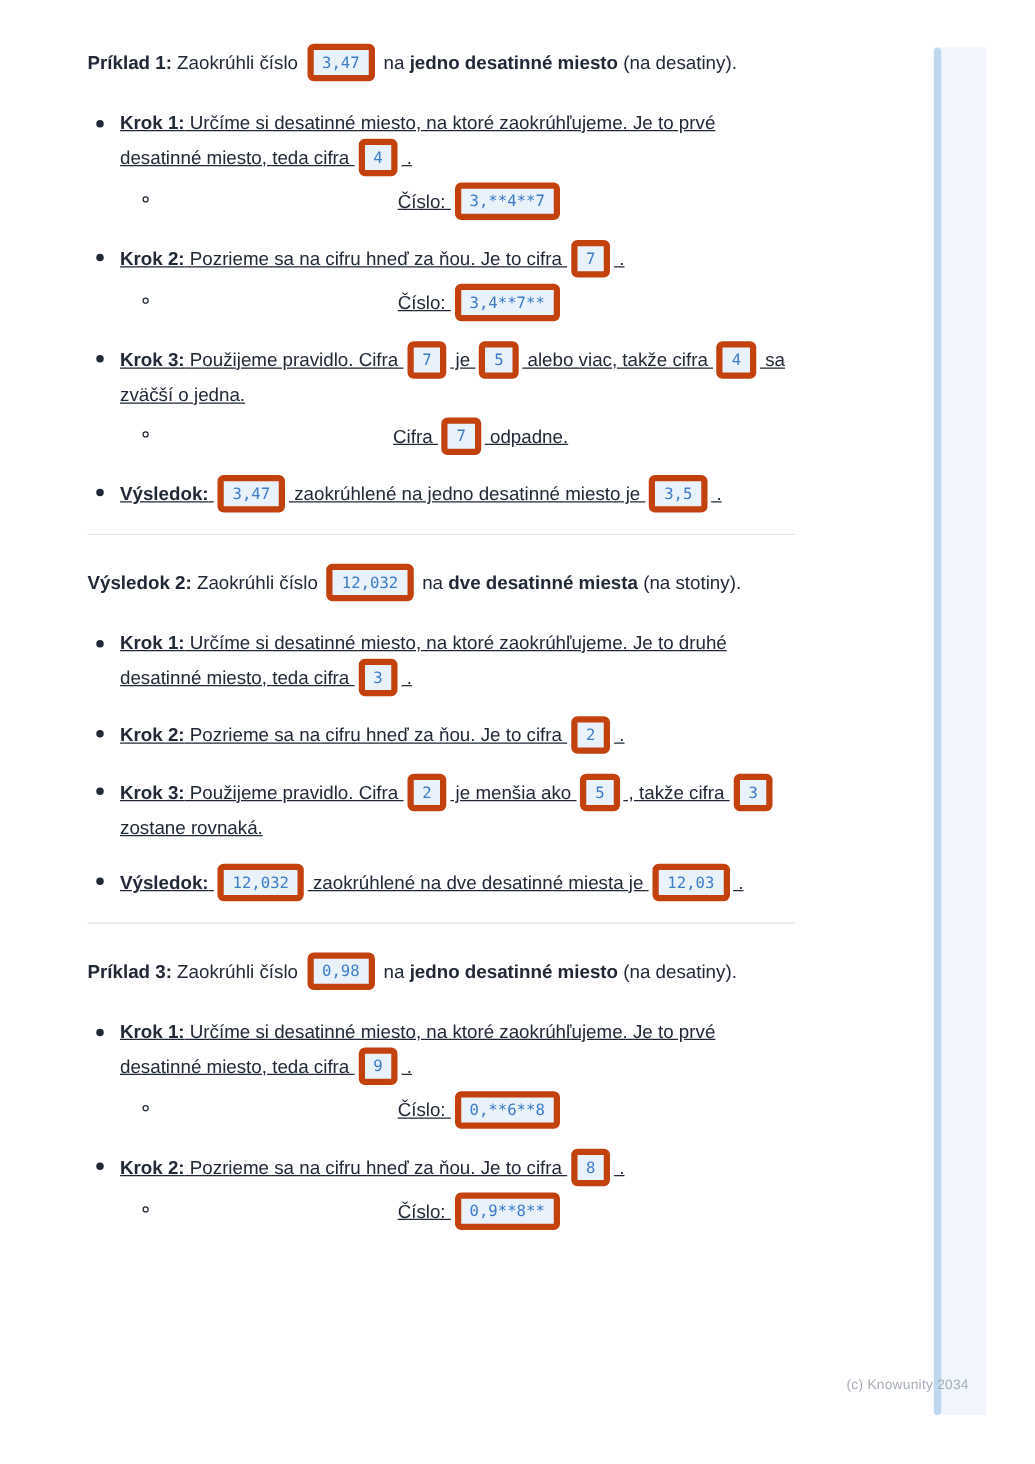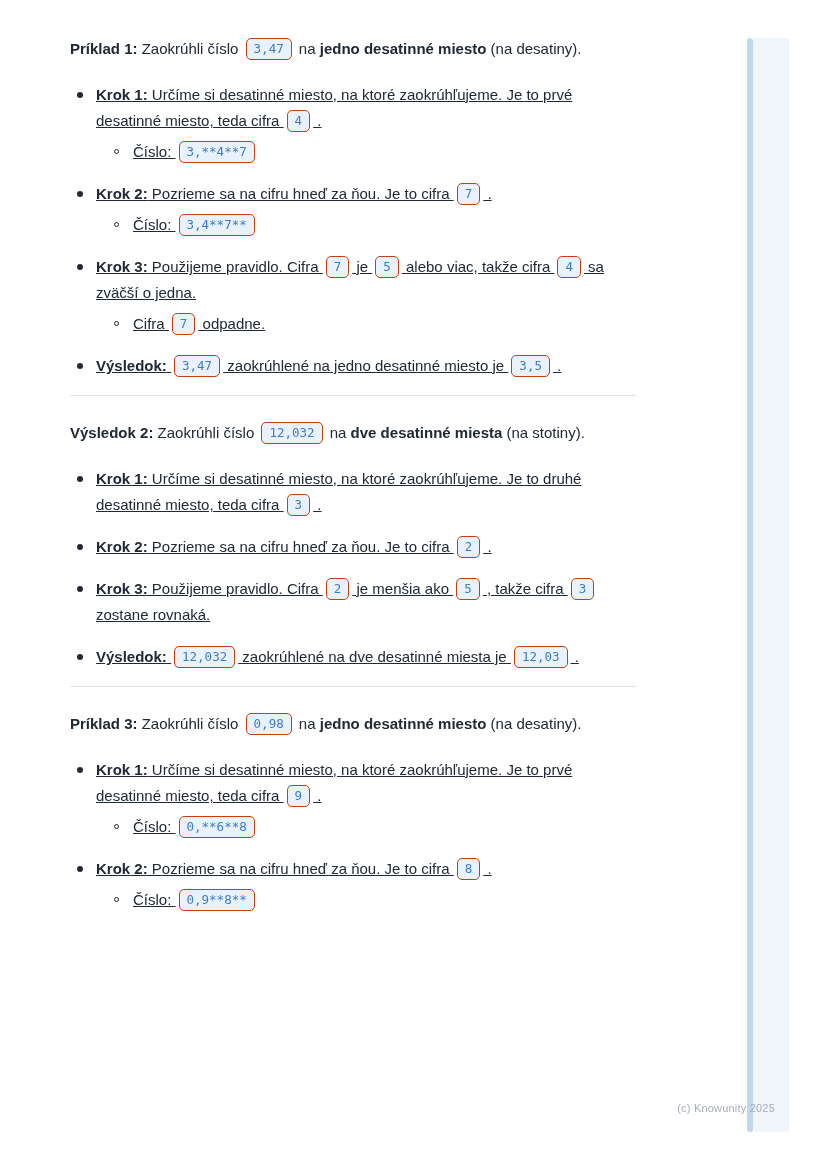--- a/index.html
+++ b/index.html
@@ -20,21 +20,21 @@
   }
   .intro { margin: 0 0 20px 0; }
   .seg-bold { font-weight: 700; }
   code.code-badge {
     display: inline-block;
     font-family: "DejaVu Sans Mono", monospace;
     font-size: 12.5px;
     line-height: 17px;
     color: #3d7cc9;
     background: #e9f1fb;
-    border: 1px solid #c2410c;
+    border: 5px solid #c2410c;
     border-radius: 5px;
     padding: 1px 7px 2px 7px;
     margin: 0 3px;
     vertical-align: baseline;
     position: relative;
     top: -1px;
     white-space: pre;
   }
   ul.steps { list-style: none; margin: 0; }
   ul.steps > li {
@@ -43,21 +43,21 @@
     margin-bottom: 16px;
     text-decoration: underline;
   }
   ul.steps > li > .bullet {
     position: absolute;
     left: 7px; top: 10px;
     width: 6px; height: 6px;
     border-radius: 50%;
     background: #212836;
   }
-  ul.subs { list-style: none; margin: 0; }
+  ul.subs { list-style: none; margin: 0; text-align: center; }
   ul.subs > li {
     position: relative;
     padding-left: 37px;
     margin-top: 5px;
   }
   ul.subs > li > .sub-bullet {
     position: absolute;
     left: 18px; top: 10px;
     width: 5px; height: 5px;
     border-radius: 50%;
@@ -133,13 +133,13 @@
         <li><span class="bullet"></span><span class="seg-bold">Krok 2:</span><span class="seg-text"> Pozrieme sa na cifru hneď za ňou. Je to cifra </span><code class="code-badge">8</code><span class="seg-text"> .</span><ul class="subs">
             <li><span class="sub-bullet"></span><span class="seg-text">Číslo: </span><code class="code-badge">0,9**8**</code></li>
           </ul></li>
       </ul>
     </section>
   </div>
 
 <div class="scrollbar-track"></div>
 <div class="scrollbar-thumb"></div>
 
-<div class="footer-copyright">(c) Knowunity 2025</div>
+<div class="footer-copyright">(c) Knowunity 2034</div>
 
 </body></html>

